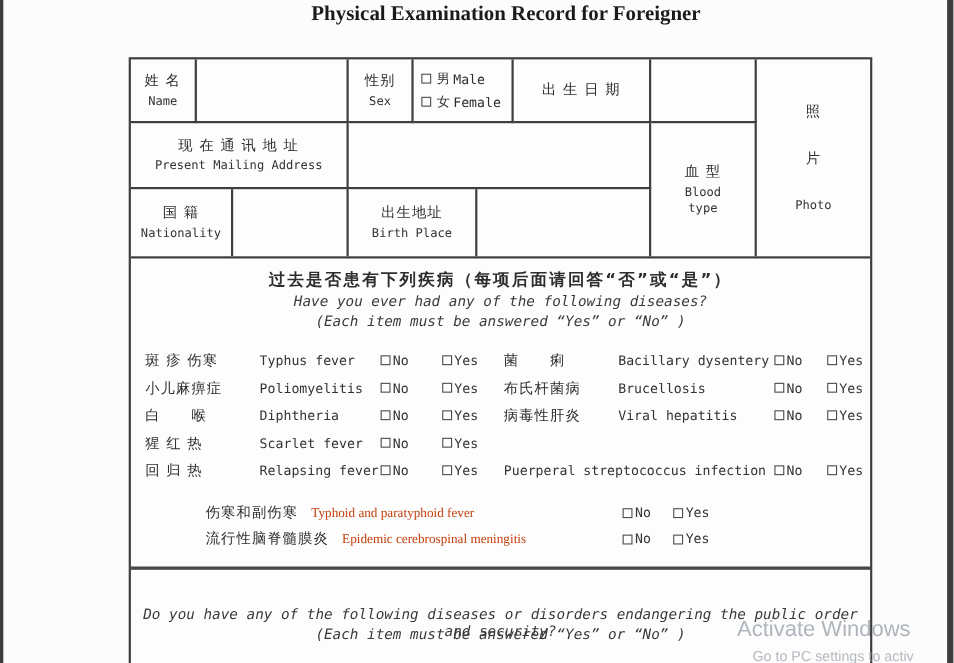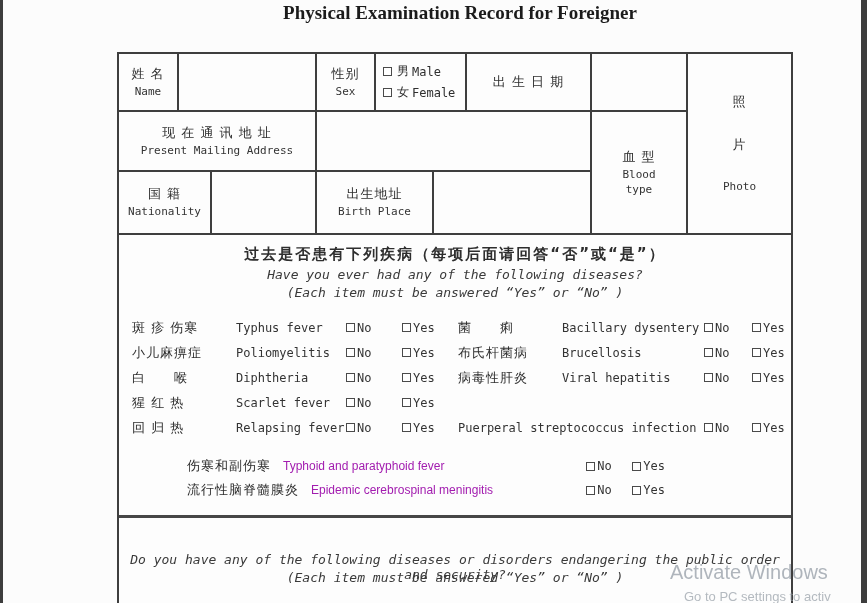--- a/index.html
+++ b/index.html
@@ -62,24 +62,24 @@
   .d-row { display:flex; align-items:center; height:25px; }
   .dl { width:326px; display:flex; align-items:center; flex:none; }
   .dr { flex:1; display:flex; align-items:center; }
   .d-cn { width:104px; font-size:13px; letter-spacing:1px; flex:none; }
   .dl .d-en { width:110px; } .dr .d-en { width:142px; }
   .d-en { font-family:"DejaVu Sans Mono", monospace; font-size:12px; color:#333; flex:none; }
   .w-no { width:56px; } .dr .w-no { width:48px; }
   .d-cn-wide { font-size:13px; letter-spacing:1px; }
   .d-en-wide { font-family:"DejaVu Sans Mono", monospace; font-size:12px; color:#333; width:246px; flex:none; }
 
-  .x-list { margin-top:14px; padding:0 8px 0 68px; }
+  .x-list { margin-top:14px; padding:0 28px 0 68px; }
   .x-row { display:flex; align-items:center; height:24px; }
   .x-cn { font-size:13px; letter-spacing:1px; margin-right:12px; }
-  .x-en { font-family:Liberation Sans, sans-serif; font-size:12px; color:#a21caf; }
+  .x-en { font-family:Liberation Serif, serif; font-size:12px; color:#c2410c; }
   .x-sp { flex:1; }
   .x-pad { width:118px; flex:none; }
   .x-row .w-no { width:46px; }
 
   
   .sec2 { padding:30px 0 40px 0; }
 
   
   .wm1 { position:absolute; left:670px; top:561px; font-family:"Liberation Sans", sans-serif;
          font-size:20px; color:rgba(148,156,165,0.75); white-space:nowrap; z-index:5; }

